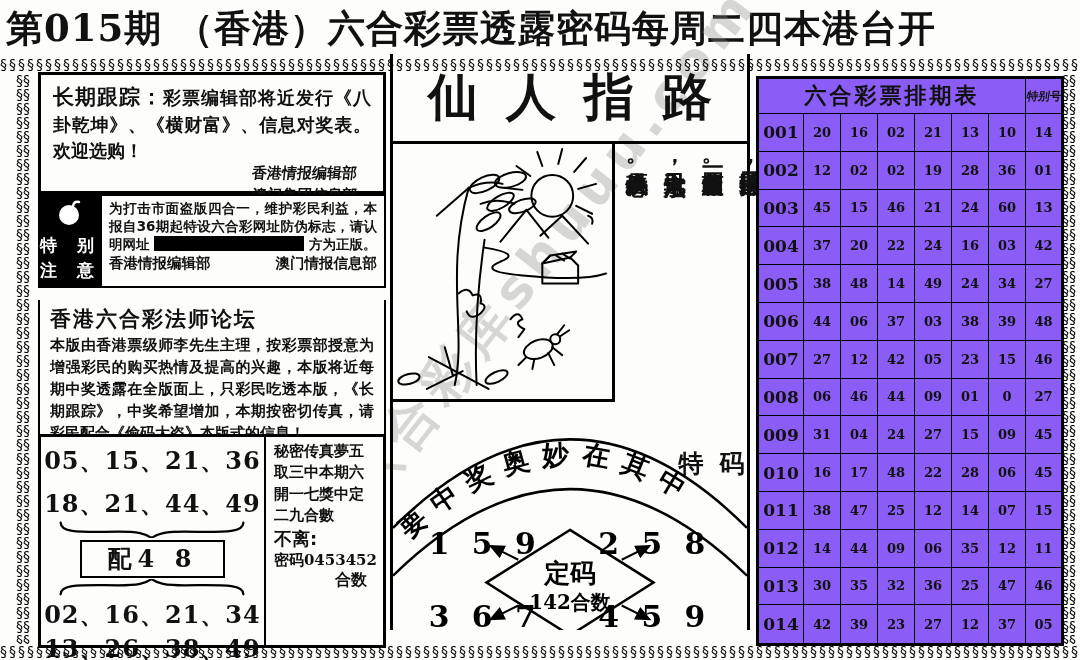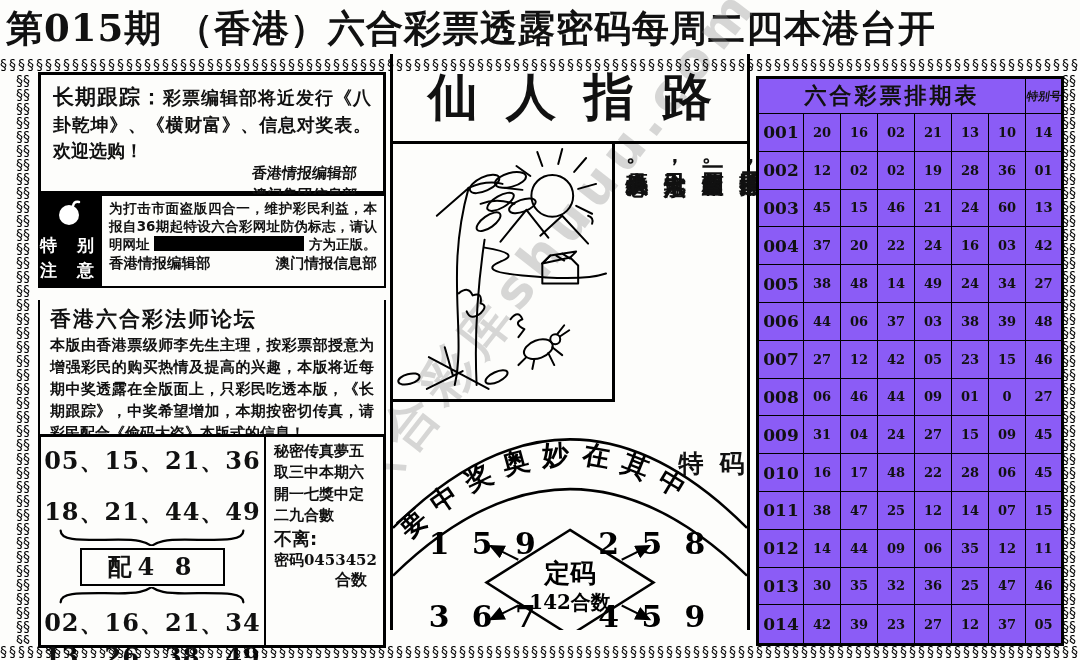--- a/index.html
+++ b/index.html
@@ -42,21 +42,21 @@
   .box-forum { position:absolute; left:38px; top:300px; width:348px; height:146px;
                border:2px solid #000; border-top:none; padding:5px 10px; z-index:2; background:#fdfdfb; }
   .forum-title { font-size:21px; font-weight:900; letter-spacing:2px; }
   .forum-body { font-size:15px; line-height:1.46; font-weight:600; text-align:justify; margin-top:2px; }
 
   .box-numbers { position:absolute; left:38px; top:434px; width:348px; height:214px;
                  border:3px solid #000; display:flex; z-index:2; background:#fdfdfb; }
   .numbers-main { width:230px; border-right:2px solid #000; position:relative;
                   font-family:"DejaVu Serif", serif; font-weight:700; text-align:center; }
   .num-line { font-size:24px; letter-spacing:1px; line-height:1.3; }
-  .num-line.g1a { margin-top:8px; } .num-line.g1b { margin-top:20px; }
+  .num-line.g1a { margin-top:8px; } .num-line.g1b { margin-top:12px; }
   .brace { display:block; margin:1px auto 0 auto; }
   .pair-box { display:inline-block; border:2px solid #000; padding:1px 26px; font-size:24px; margin-top:2px; letter-spacing:6px; }
   .num-line.g2a { margin-top:2px; } .num-line.g2b { margin-top:2px; }
   .numbers-secret { flex:1; padding:4px 6px 0 8px; font-family:"DejaVu Serif", serif; }
   .secret-title { text-align:center; font-size:21px; font-weight:900; }
   .secret-line { font-size:15px; font-weight:700; line-height:1.42; white-space:nowrap; }
   .secret-buli { font-size:18px; font-weight:900; margin-top:1px; font-family:"DejaVu Sans", sans-serif; }
   .secret-code { font-size:15px; font-weight:700; white-space:nowrap; }
   .secret-hesu { font-size:16px; font-weight:700; text-align:right; padding-right:10px; }
 

